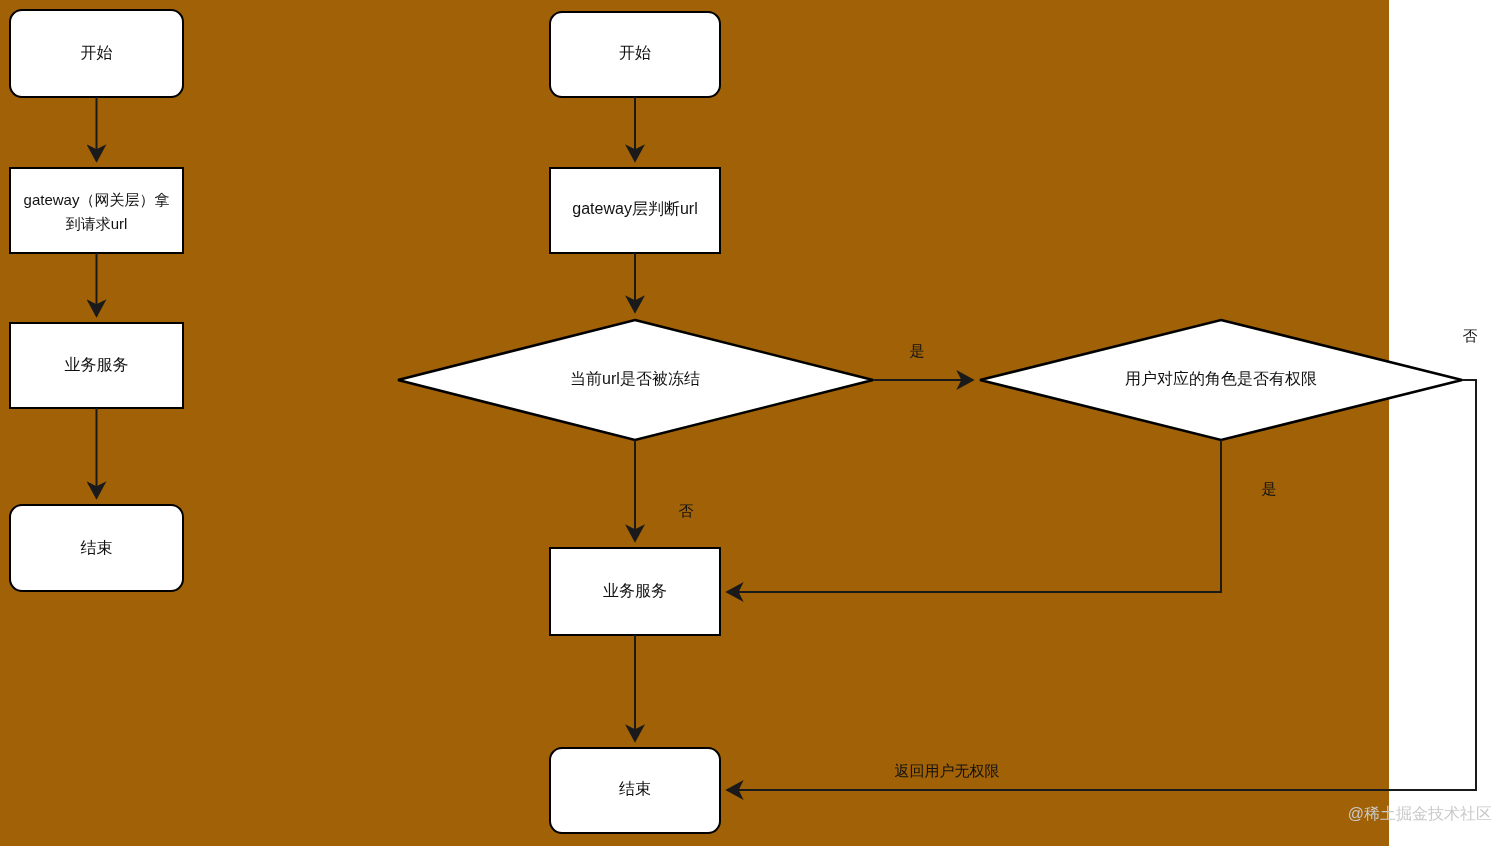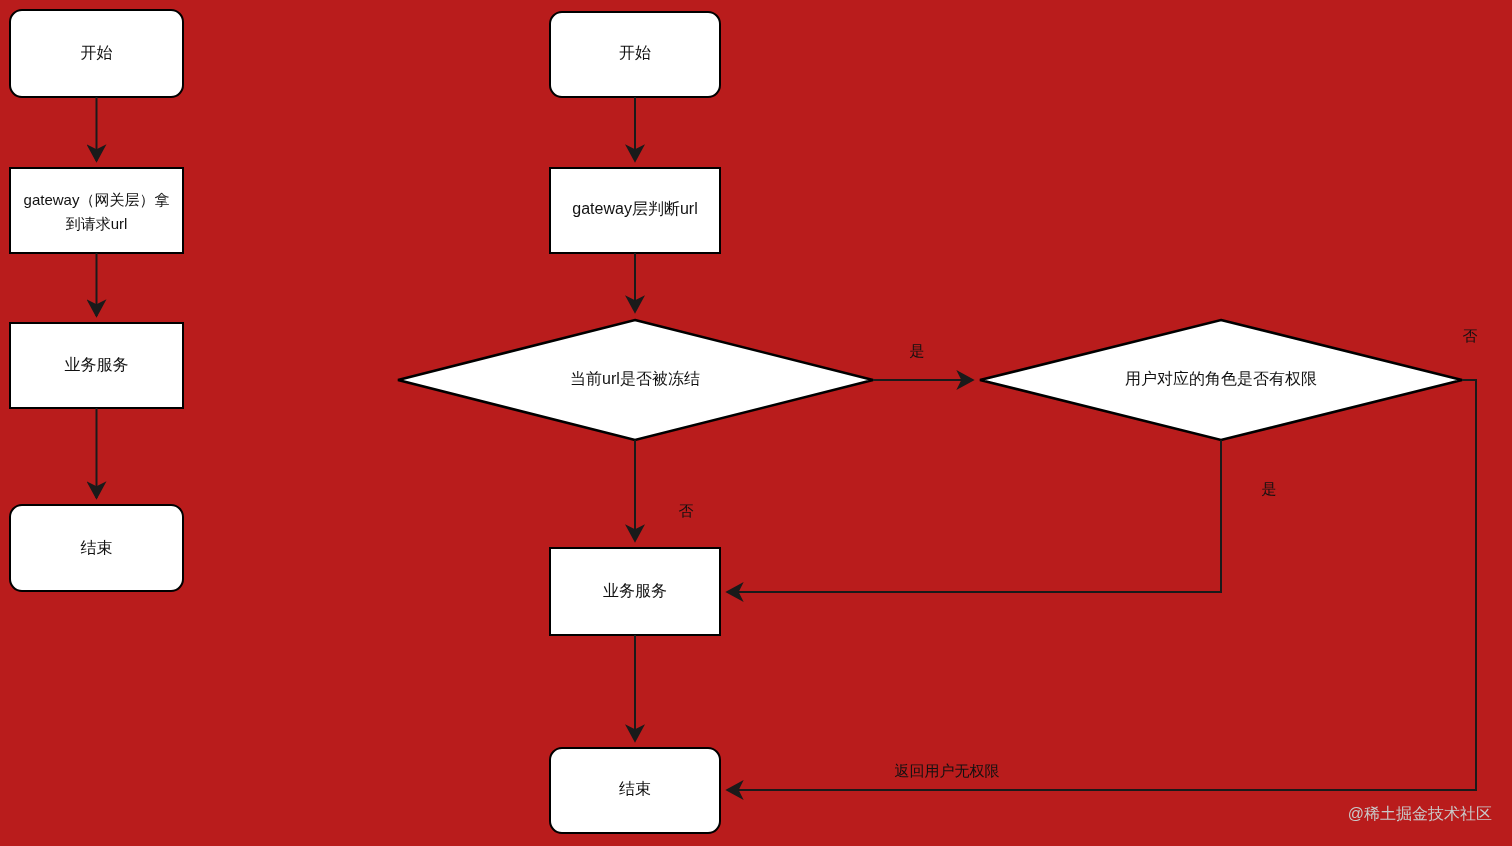--- a/index.html
+++ b/index.html
@@ -8,23 +8,23 @@
     background: #ffffff;
   }
   body {
     width: 1512px;
     height: 846px;
     font-family: "Liberation Sans", "DejaVu Sans", sans-serif;
     overflow: hidden;
   }
   #canvas {
     position: relative;
-    width: 1512px;
+    width: 1389px;
     height: 846px;
-    background: #b91c1c;
+    background: #a16207;
   }
   svg#flow {
     position: absolute;
     top: 0;
     left: 0;
     width: 1512px;
     height: 846px;
   }
   .node-shape {
     fill: #ffffff;

